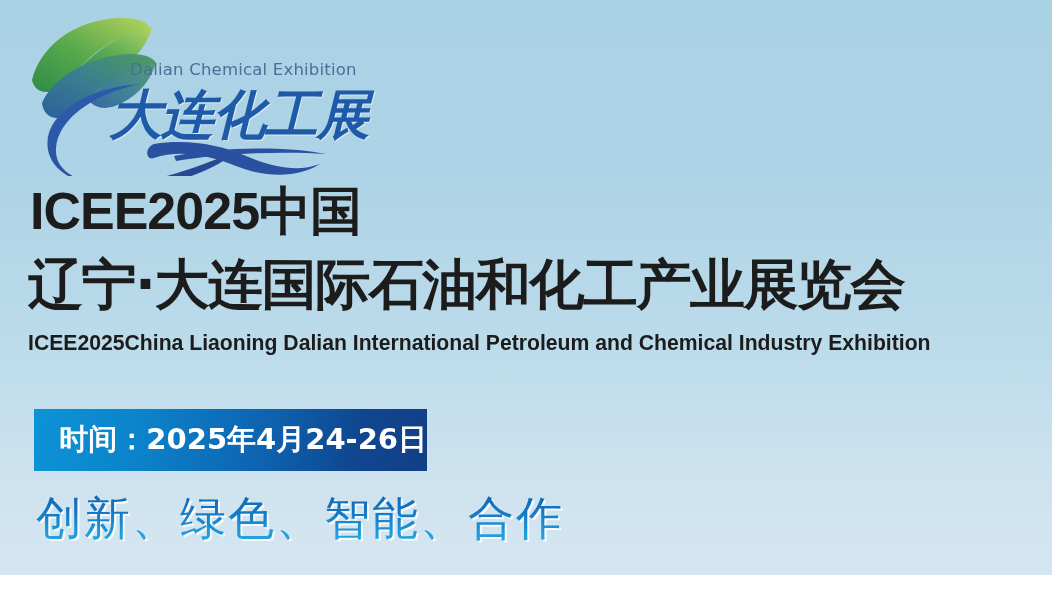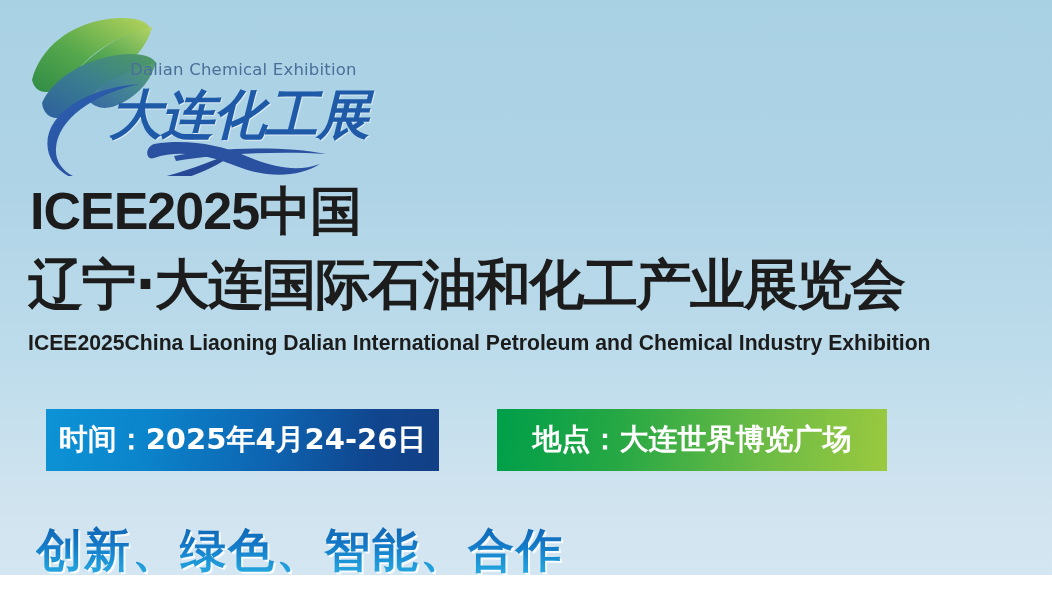--- a/index.html
+++ b/index.html
@@ -92,52 +92,51 @@
     white-space: nowrap;
     transform: scaleX(0.985);
     transform-origin: left center;
   }
 
   
   .badge {
     position: absolute;
     display: flex;
     align-items: center;
-    justify-content: center;
+    justify-content: flex-end;
     color: #ffffff;
     font-family: "DejaVu Sans", "Liberation Sans", sans-serif;
     font-size: 29px;
     font-weight: 700;
     white-space: nowrap;
     letter-spacing: 0px;
-    margin-left: 12px;
   }
   .badge-date {
     left: 34px;
     top: 409px;
     width: 393px;
     height: 62px;
     background: linear-gradient(100deg, #0d93d6 0%, #0b84cb 26%, #0e63b0 58%, #10468f 82%, #123f85 100%);
   }
   .badge-venue {
     left: 485px;
     top: 409px;
     width: 390px;
     height: 62px;
     background: linear-gradient(95deg, #009f4a 0%, #27a844 32%, #6cbb45 68%, #9ac93f 100%);
   }
 
   
   .slogan {
     position: absolute;
     left: 36px;
-    top: 520px;
+    top: 488px;
     font-family: "DejaVu Sans", "Liberation Sans", sans-serif;
     font-size: 46px;
-    font-weight: 700;
+    font-weight: 400;
     white-space: nowrap;
     letter-spacing: 2px;
     background: linear-gradient(180deg, #0f63ae 0%, #1377c6 38%, #1e9ad9 72%, #2fb3e6 100%);
     -webkit-background-clip: text;
     background-clip: text;
     color: transparent;
     -webkit-text-fill-color: transparent;
     filter: drop-shadow(2px 2px 0px rgba(255,255,255,0.85));
   }
 </style>
@@ -183,19 +182,16 @@
     <div class="logo-cn">大连化工展</div>
   </div>
 
   <div class="title-line1">ICEE2025中国</div>
   <div class="title-line2">辽宁·大连国际石油和化工产业展览会</div>
   <div class="subtitle-en">ICEE2025China Liaoning Dalian International Petroleum and Chemical Industry Exhibition</div>
 
   <div class="badge badge-date">
     <span>时间：2025年4月24-26日</span>
   </div>
-  <div class="badge badge-venue">
-    <span>地点：大连世界博览广场</span>
-  </div>
 
   <div class="slogan">创新、绿色、智能、合作</div>
 
 </div>
 
 </body></html>

